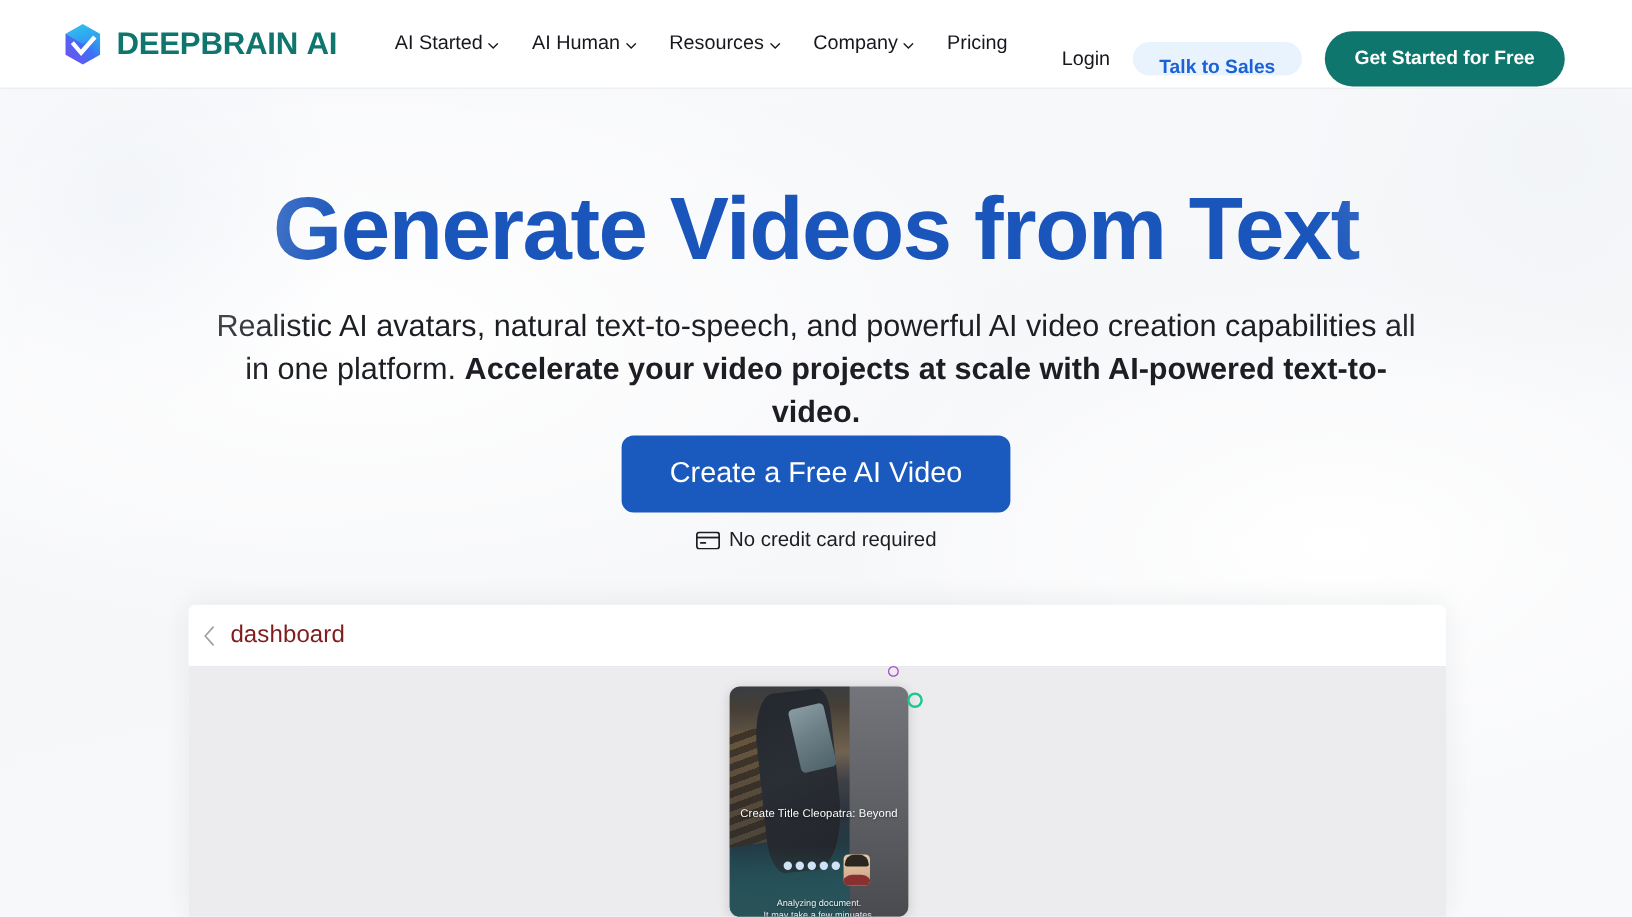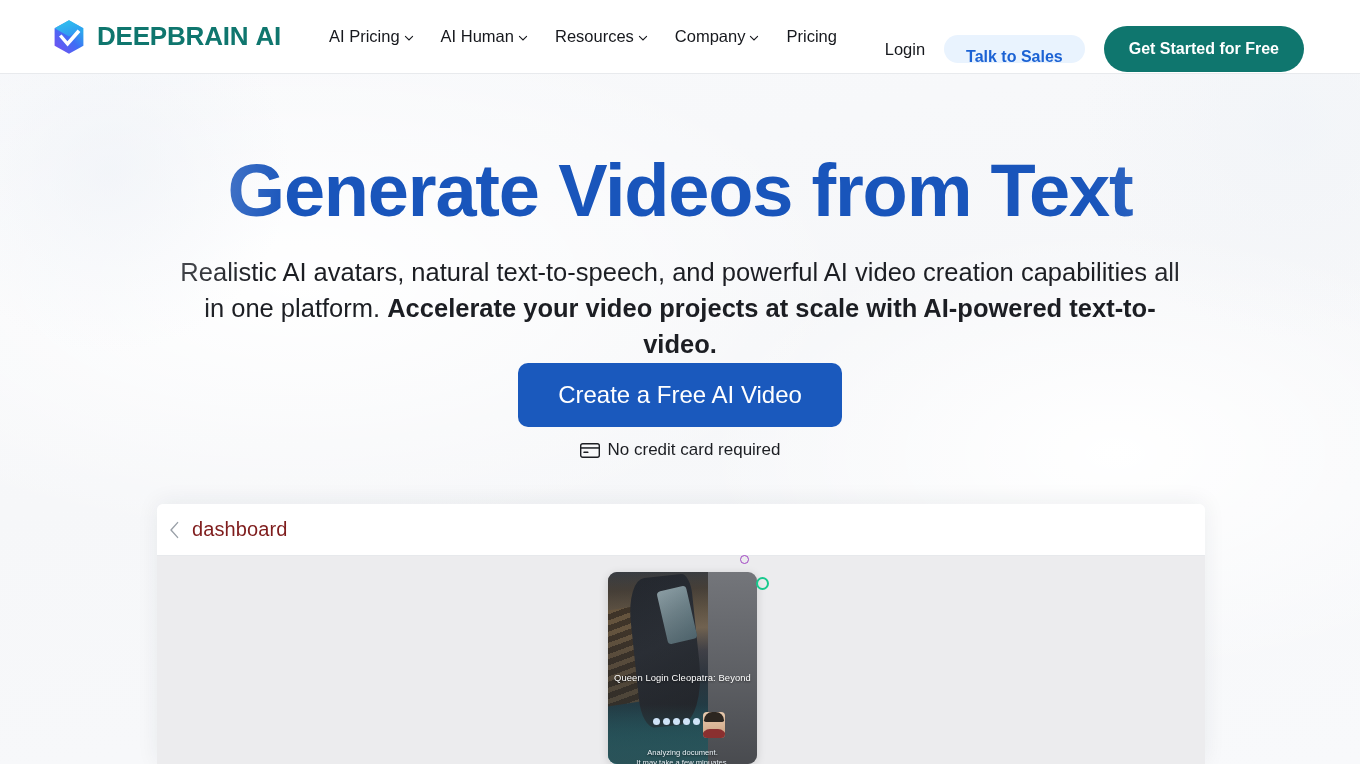--- a/index.html
+++ b/index.html
@@ -300,21 +300,21 @@
         <path d="M17 1.2 L31.4 9.3 L17 17.6 L2.6 9.3 Z" fill="url(#cubeB)" opacity="0.85"></path>
         <path d="M9.6 15.4 L15.4 22.2 L25.6 10.6 L28.4 13.0 L15.6 27.6 L7.0 17.6 Z" fill="#ffffff"></path>
       </svg>
     </span>
     <span class="logo-text"><span>DEEPBRAIN</span>&nbsp;<span class="ai">AI</span></span>
   </div>
 
   <div class="nav">
 
     <div class="nav-item">
-      <span>AI Pricing</span>
+      <span>AI Started</span>
       <svg class="caret" viewBox="0 0 10 10">
           <path d="M1.4 3.4 L5 7 L8.6 3.4" stroke="#16181d" stroke-width="1.1" fill="none" stroke-linecap="round"></path>
         </svg>
     </div>
 
     <div class="nav-item">
       <span>AI Human</span>
       <svg class="caret" viewBox="0 0 10 10">
           <path d="M1.4 3.4 L5 7 L8.6 3.4" stroke="#16181d" stroke-width="1.1" fill="none" stroke-linecap="round"></path>
         </svg>
@@ -384,21 +384,21 @@
 
     <div class="video-card">
       <div class="video-photo">
         <div class="stair"></div>
         <div class="figure"></div>
         <div class="bag"></div>
         <div class="glow"></div>
       </div>
       <div class="video-overlay"></div>
 
-      <div class="video-title">Queen Login Cleopatra: Beyond</div>
+      <div class="video-title">Create Title Cleopatra: Beyond</div>
 
       <div class="dot-row">
         <span class="dot"></span>
         <span class="dot"></span>
         <span class="dot"></span>
         <span class="dot"></span>
         <span class="dot"></span>
         <span class="dot active"></span>
       </div>
 

